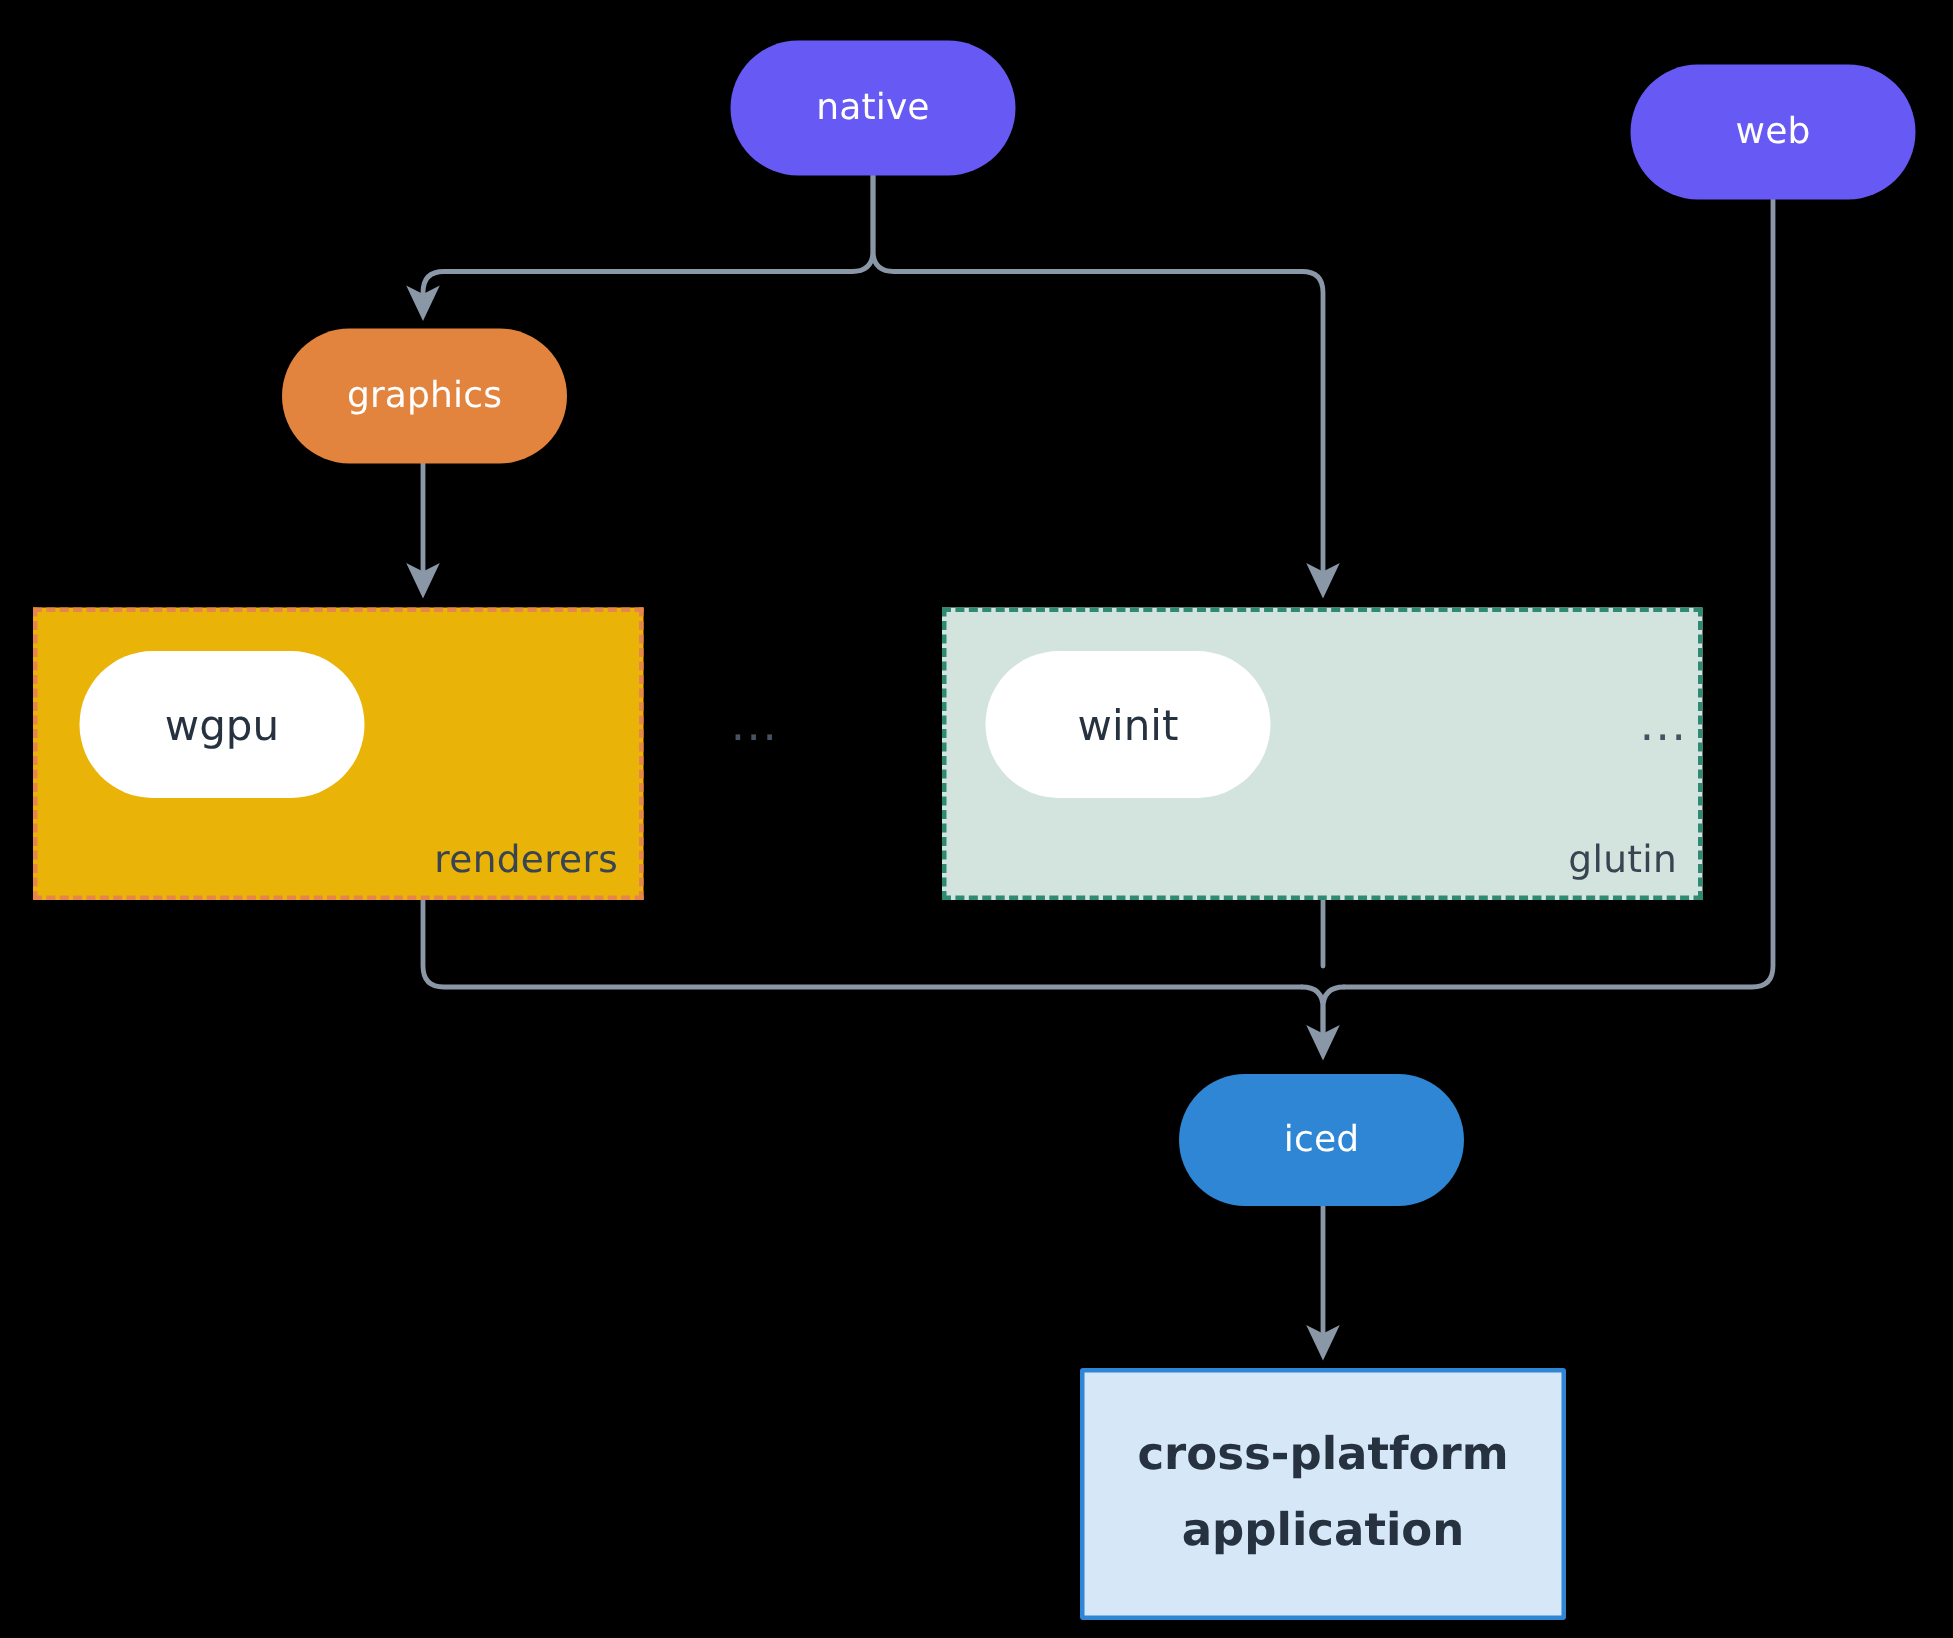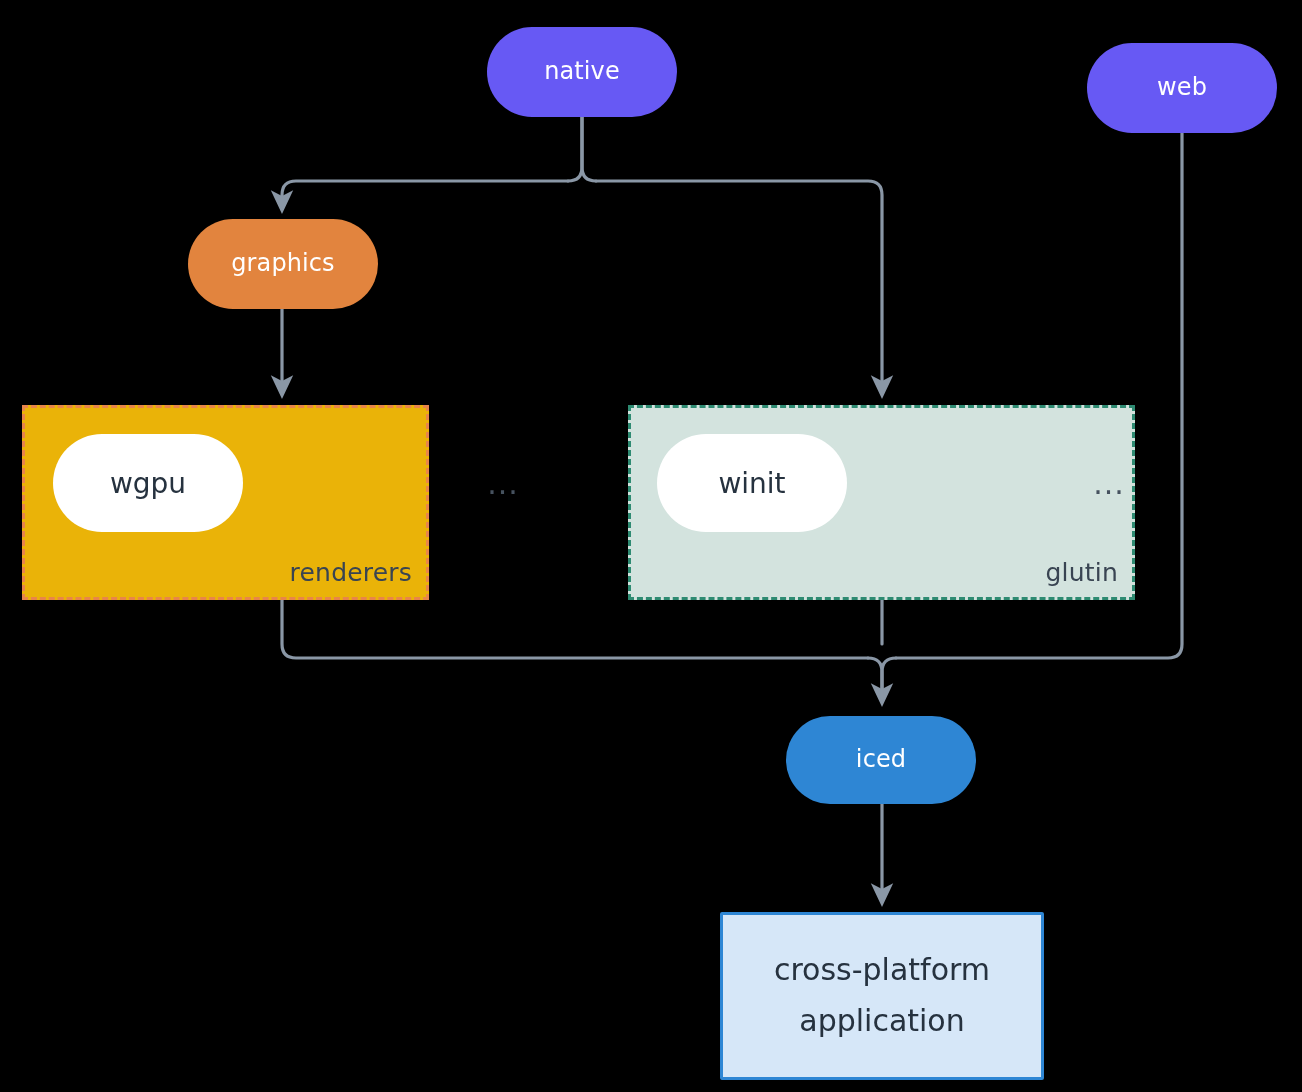--- a/index.html
+++ b/index.html
@@ -29,20 +29,21 @@
     pointer-events: none;
   }
   .node {
     position: absolute;
     display: flex;
     align-items: center;
     justify-content: center;
     box-sizing: border-box;
     text-align: center;
     line-height: 1.22;
+    font-weight: bold;
   }
   
   .pill-node {
     border-radius: 999px;
     color: #ffffff;
     font-size: 24px;
     font-weight: 400;
     letter-spacing: 0.1px;
   }
   #node-native {

